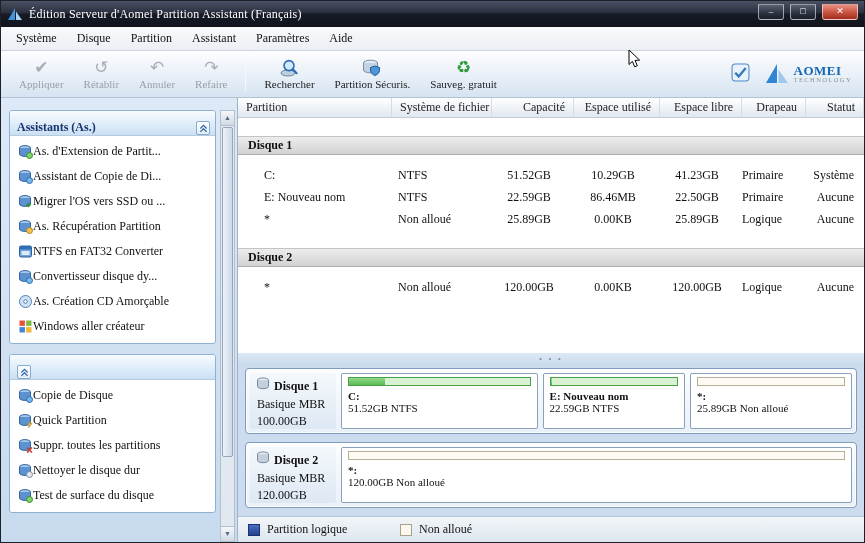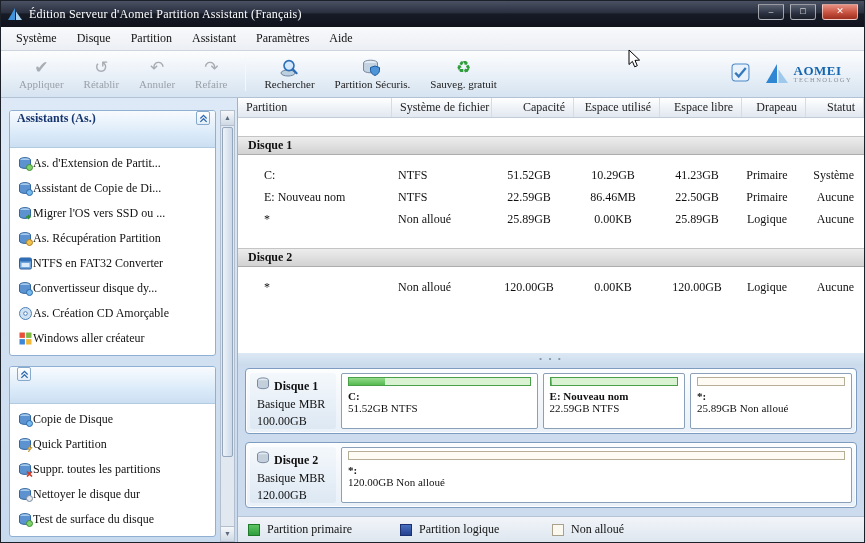--- a/index.html
+++ b/index.html
@@ -55,21 +55,21 @@
   
   .bodyrow { display:flex; height:444px; }
   .sidebar {
     width:236px; flex:none; display:flex; gap:4px;
     background:linear-gradient(180deg,#dde9f6,#c8daee);
     padding:12px 2px 0 8px;
   }
   .side-panels { width:207px; }
   .panel { border:1px solid #8fb0d2; border-radius:3px; background:#fff; margin-bottom:10px; overflow:hidden; }
   .panel-header {
-    height:37px; display:flex; align-items:flex-start; justify-content:space-between; padding:0 5px 0 7px;
+    height:25px; display:flex; align-items:flex-end; justify-content:space-between; padding:0 5px 0 7px;
     background:linear-gradient(180deg,#f8fbfe,#dcebf9 60%,#cbdff2);
     border-bottom:1px solid #b3cbe1; font-weight:bold; color:#16356e;
   }
   .collapse-box {
     width:14px; height:14px; border:1px solid #86a9cc; border-radius:2px;
     background:linear-gradient(180deg,#ffffff,#e4eef8); display:flex; align-items:center; justify-content:center;
   }
   .panel-body { padding:3px 0 4px; }
   .side-item { height:25px; display:flex; align-items:center; padding-left:8px; white-space:nowrap; overflow:hidden; }
   .si-icon { width:15px; height:15px; flex:none; display:inline-flex; }
@@ -97,21 +97,21 @@
     font-weight:bold;
     background:linear-gradient(180deg,#ededed,#d2d2d2);
     border-top:1px solid #c4c4c4; border-bottom:1px solid #adadad;
   }
   .rows { padding-top:9px; }
   .trow { display:grid; grid-template-columns:154px 100px 82px 86px 82px 64px 1fr; height:22px; align-items:center; }
   .trow > div { overflow:hidden; white-space:nowrap; }
   .cl1 { padding-left:26px; }
   .cl2 { padding-left:6px; }
   .cr { text-align:center; padding-right:8px; }
-  .cr6 { text-align:center; padding-right:14px; }
+  .cr6 { text-align:left; padding-right:14px; }
   .cr7 { text-align:right; padding-right:10px; }
   
   .splitter { height:13px; background:linear-gradient(180deg,#dde8f3,#c9daec); display:flex; align-items:center; justify-content:center; }
   .splitter span { color:#7f93a9; font-size:9px; letter-spacing:2px; line-height:5px; }
   
   .disk-area { padding:2px 7px 0; }
   .disk-panel {
     height:66px; border:1px solid #7d9cc0; border-radius:4px; margin-bottom:8px;
     background:linear-gradient(180deg,#fcfdfe,#e9f0f8); box-shadow:inset 0 0 0 1px #fff;
     display:flex; gap:5px; padding:4px;
@@ -508,24 +508,20 @@
           <div class="part unalloc" style="flex-grow:120">
             <div class="pbar"></div>
             <div class="plabel">*:</div>
             <div class="pdetail">120.00GB Non alloué</div>
           </div>
         </div>
       </div>
 
       <div class="legend">
         <div class="lg-item">
-          <span class="lg-box lg-primary"></span>
-          <span>Partition primaire</span>
-        </div>
-        <div class="lg-item">
           <span class="lg-box lg-logical"></span>
           <span>Partition logique</span>
         </div>
         <div class="lg-item">
           <span class="lg-box lg-unalloc"></span>
           <span>Non alloué</span>
         </div>
       </div>
 
     </div>

